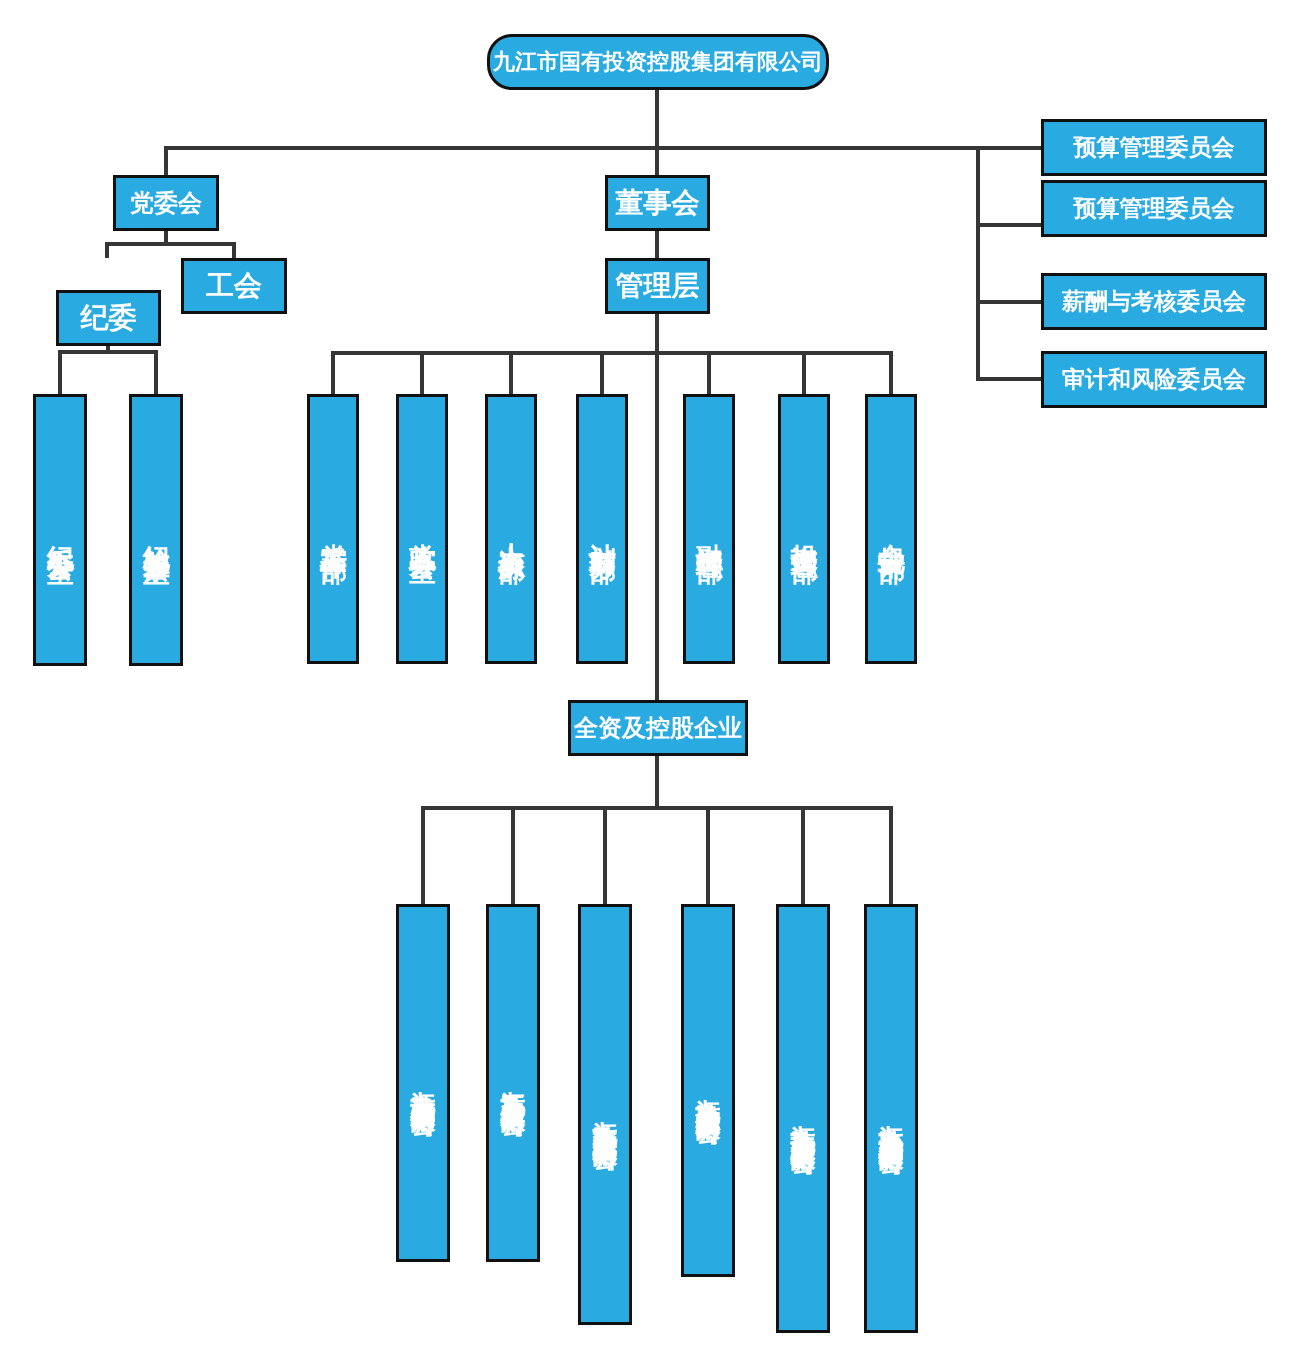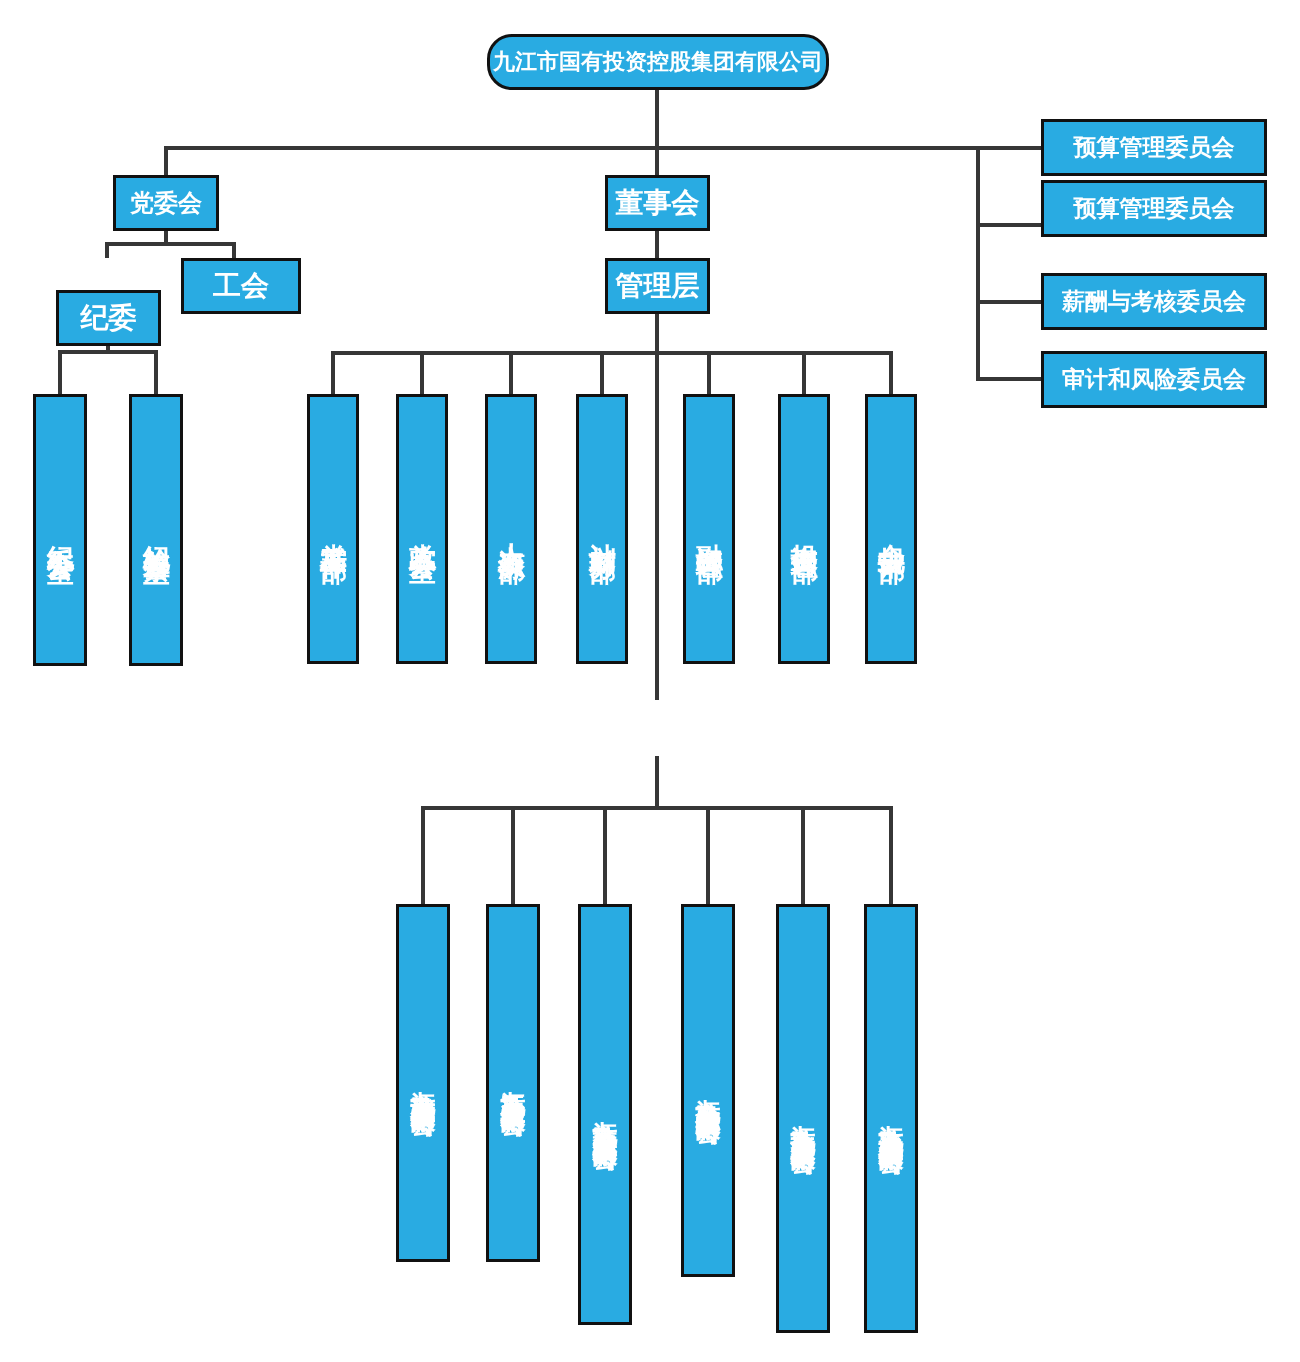--- a/index.html
+++ b/index.html
@@ -77,40 +77,41 @@
   <div class="ln" style="left:511px; top:806px; width:4px; height:98px;"></div>
   <div class="ln" style="left:603px; top:806px; width:4px; height:98px;"></div>
   <div class="ln" style="left:706px; top:806px; width:4px; height:98px;"></div>
   <div class="ln" style="left:801px; top:806px; width:4px; height:98px;"></div>
   <div class="ln" style="left:889px; top:806px; width:4px; height:98px;"></div>
 
   <div class="hbox" style="left:487px; top:34px; width:342px; height:56px; font-size:22px;border-radius:25px;">九江市国有投资控股集团有限公司</div>
 
   <div class="hbox" style="left:113px; top:175px; width:106px; height:56px; font-size:24px;">党委会</div>
   <div class="hbox" style="left:56px; top:258px; width:105px; height:56px; font-size:28px;margin-top:32px;">纪委</div>
-  <div class="hbox" style="left:181px; top:258px; width:120px; height:56px; font-size:28px;">工会</div>
+  <div class="hbox" style="left:181px; top:258px; width:106px; height:56px; font-size:28px;">工会</div>
   <div class="vbox" style="left:33px; top:394px; width:54px; height:272px; font-size:27px;">纪委办公室</div>
   <div class="vbox" style="left:129px; top:394px; width:54px; height:272px; font-size:27px;">纪检监察室</div>
 
   <div class="hbox" style="left:605px; top:175px; width:105px; height:56px; font-size:28px;">董事会</div>
   <div class="hbox" style="left:605px; top:258px; width:105px; height:56px; font-size:28px;">管理层</div>
 
   <div class="hbox" style="left:1041px; top:119px; width:226px; height:57px; font-size:23px;">预算管理委员会</div>
   <div class="hbox" style="left:1041px; top:180px; width:226px; height:57px; font-size:23px;">预算管理委员会</div>
   <div class="hbox" style="left:1041px; top:351px; width:226px; height:57px; font-size:23px;">审计和风险委员会</div>
   <div class="hbox" style="left:1041px; top:273px; width:226px; height:57px; font-size:23px;">薪酬与考核委员会</div>
 
   <div class="vbox" style="left:307px; top:394px; width:52px; height:270px; font-size:27px;">党群工作部</div>
   <div class="vbox" style="left:396px; top:394px; width:52px; height:270px; font-size:27px;">党政办公室</div>
   <div class="vbox" style="left:485px; top:394px; width:52px; height:270px; font-size:27px;">人力资源部</div>
   <div class="vbox" style="left:576px; top:394px; width:52px; height:270px; font-size:27px;">计划财务部</div>
   <div class="vbox" style="left:683px; top:394px; width:52px; height:270px; font-size:27px;">融资管理部</div>
   <div class="vbox" style="left:778px; top:394px; width:52px; height:270px; font-size:27px;">投资管理部</div>
   <div class="vbox" style="left:865px; top:394px; width:52px; height:270px; font-size:27px;">合规审计部</div>
 
+  <div class="hbox" style="left:568px; top:700px; width:180px; height:56px; font-size:24px;">全资及控股企业</div>
 
   <div class="vbox" style="left:396px; top:904px; width:54px; height:358px; font-size:25px; letter-spacing:2px;">九江市城市发展集团有限公司</div>
   <div class="vbox" style="left:486px; top:904px; width:54px; height:358px; font-size:25px; letter-spacing:2px;">九江市工业发展集团有限公司</div>
   <div class="vbox" style="left:578px; top:904px; width:54px; height:421px; font-size:25px; letter-spacing:2px;">九江市交通航运发展集团有限公司</div>
   <div class="vbox" style="left:681px; top:904px; width:54px; height:373px; font-size:25px; letter-spacing:2px;">九江市金融控股集团有限公司</div>
   <div class="vbox" style="left:776px; top:904px; width:54px; height:429px; font-size:25px; letter-spacing:2px;">九江市文化旅游发展集团有限公司</div>
   <div class="vbox" style="left:864px; top:904px; width:54px; height:429px; font-size:25px; letter-spacing:2px;">九江市九派城乡发展集团有限公司</div>
 
 </div>
 

